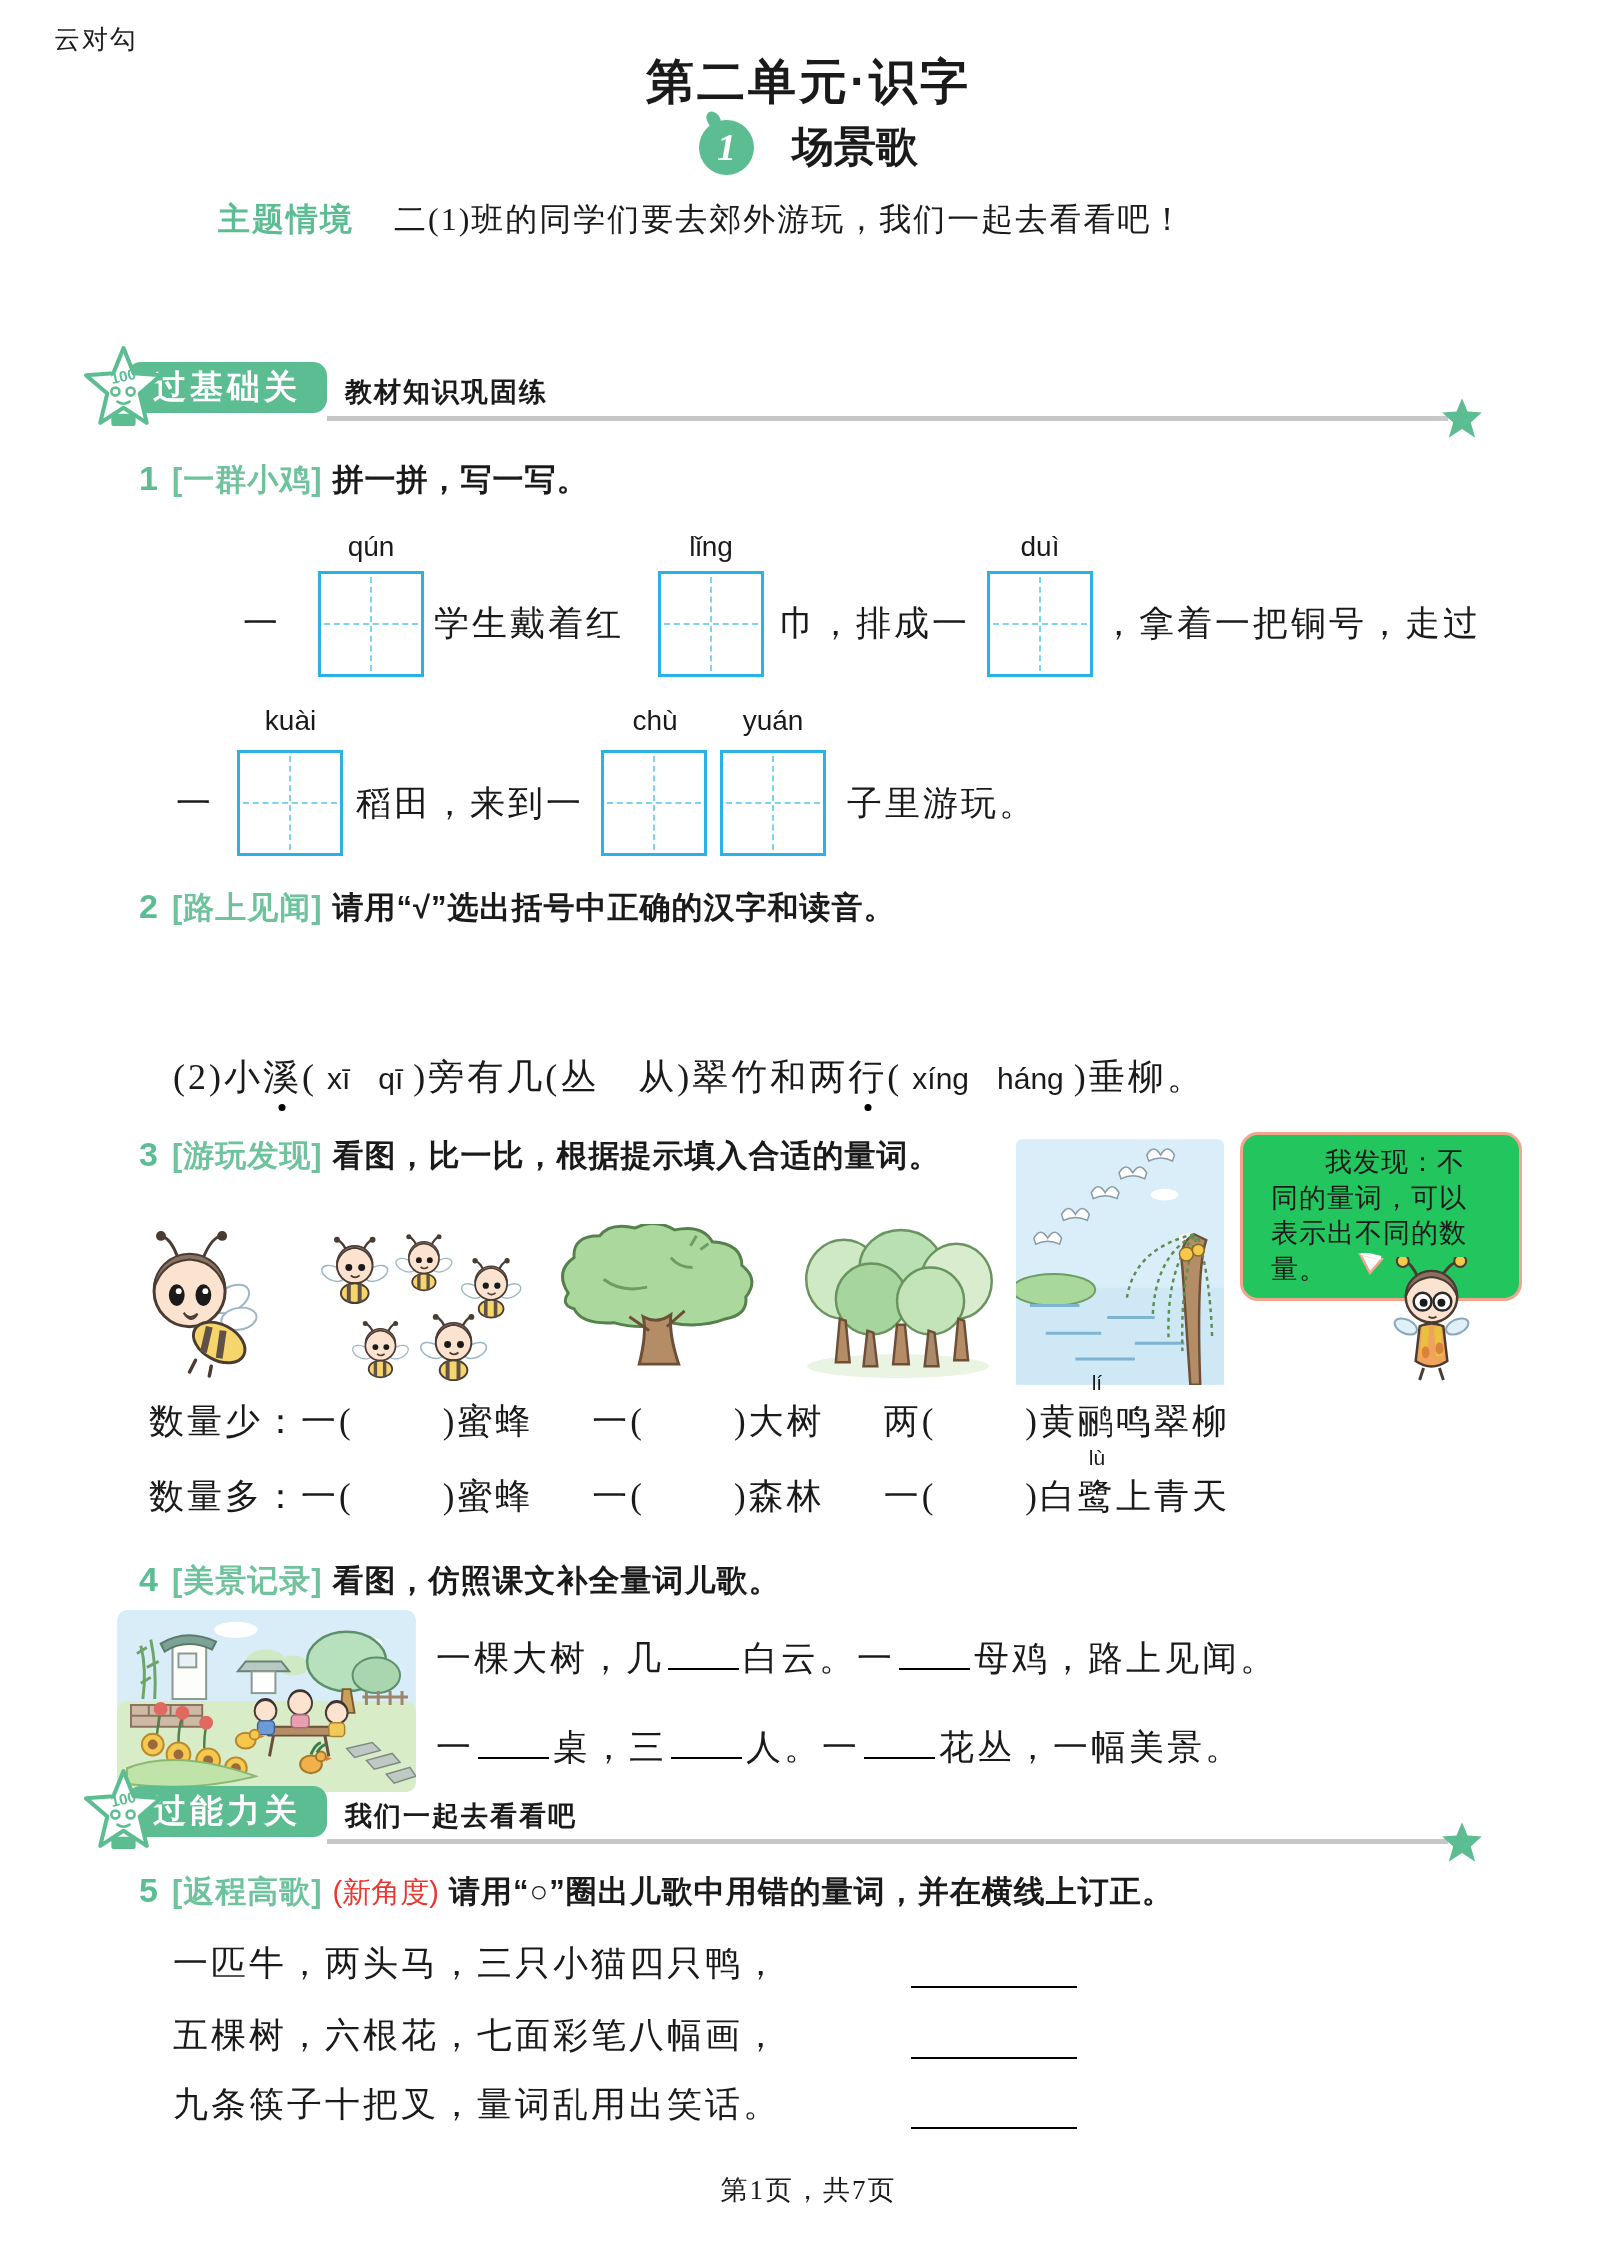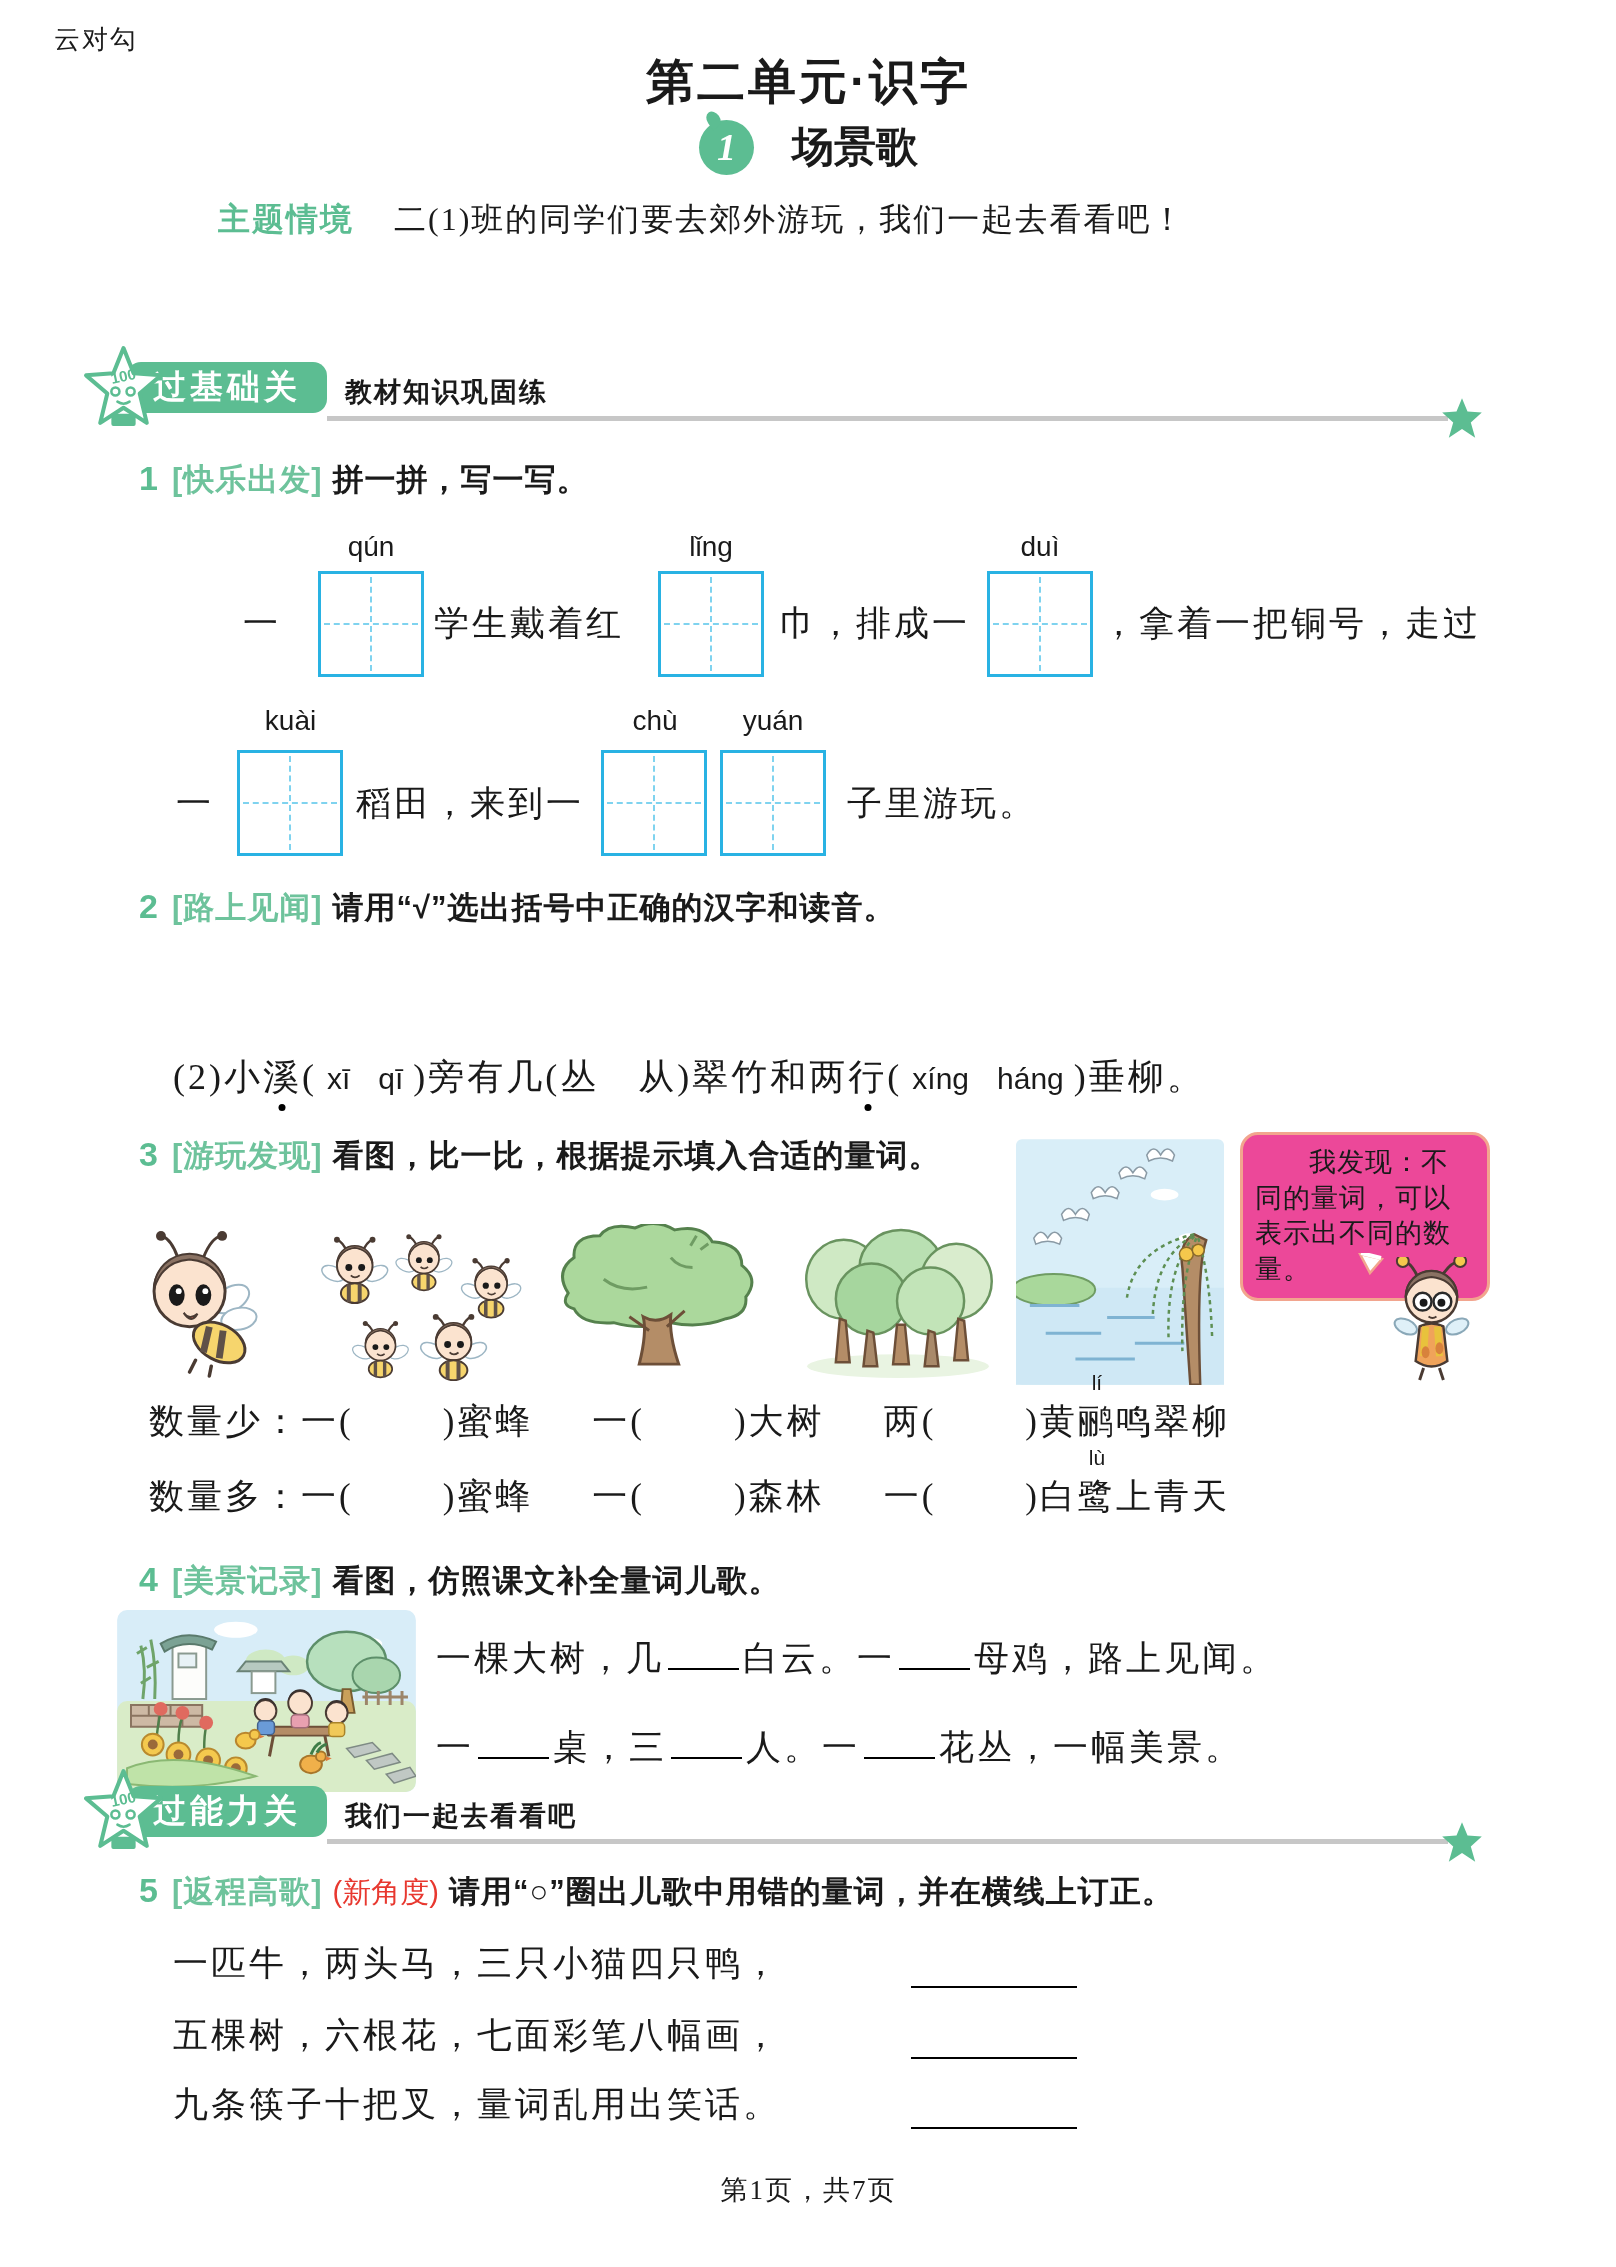--- a/index.html
+++ b/index.html
@@ -48,21 +48,21 @@
 
   
   .du{position:relative;}
   .du::after{content:"";position:absolute;left:50%;bottom:-14px;width:7px;height:7px;border-radius:50%;
              background:#000;transform:translateX(-50%);}
   .pyword{font-family:"Liberation Sans",sans-serif;font-size:30px;letter-spacing:0;}
   .pyg1{margin:0 14px 0 10px;} .pyg2{margin:0 10px 0 14px;}
 
   
   .bubble{left:1240px;top:1132px;width:220px;border:3px solid #f2a58e;border-radius:18px;
-          padding:10px 12px;font-size:27px;line-height:1.32;text-indent:2em;background:#ec4899;letter-spacing:1px;}
+          padding:10px 28px;font-size:27px;line-height:1.32;text-indent:2em;background:#22c55e;letter-spacing:1px;}
   .bubble-tail{left:1358px;top:1253px;}
   .qline{display:flex;align-items:baseline;white-space:nowrap;}
   .gap{display:inline-block;width:89px;}
   .sp{display:inline-block;width:59px;}
   .rb{display:inline-block;position:relative;}
   .rb .rpy{position:absolute;top:-27px;left:50%;transform:translateX(-50%);
            font-family:"Liberation Sans",sans-serif;font-size:21px;letter-spacing:0;}
 
   
   .blank{display:inline-block;width:71px;border-bottom:2.5px solid #000;height:34px;margin:0 4px;}
@@ -104,21 +104,21 @@
     <text x="40" y="36" text-anchor="middle" font-size="15" font-weight="bold" font-family="Liberation Sans,sans-serif" fill="#5cbd92" transform="rotate(-12 40 32)">100</text>
     <circle cx="32" cy="46" r="4" fill="none" stroke="#5cbd92" stroke-width="2.5"></circle>
     <circle cx="47" cy="46" r="4" fill="none" stroke="#5cbd92" stroke-width="2.5"></circle>
     <path d="M34,56 Q40,60 46,56" fill="none" stroke="#5cbd92" stroke-width="2.5" stroke-linecap="round"></path>
     <rect x="28" y="68" width="24" height="12" rx="2" fill="#5cbd92"></rect>
   </svg>
   <div class="abs badge-subtitle" style="left:345px;top:374px">教材知识巩固练</div>
 
   <div class="abs q-header" style="left:139px;top:459px">
     <span class="q-num">1</span>
-    <span class="q-tag">[快乐出发]</span>
+    <span class="q-tag">[一群小鸡]</span>
     <span class="q-instr">拼一拼，写一写。</span>
   </div>
 
   <div class="py-label" style="left:318px;top:531px;width:106px">qún</div>
   <div class="py-label" style="left:658px;top:531px;width:106px">lǐng</div>
   <div class="py-label" style="left:987px;top:531px;width:106px">duì</div>
   <div class="wbox" style="left:318px;top:571px">
       <i class="v"></i>
       <i class="h"></i>
     </div>

